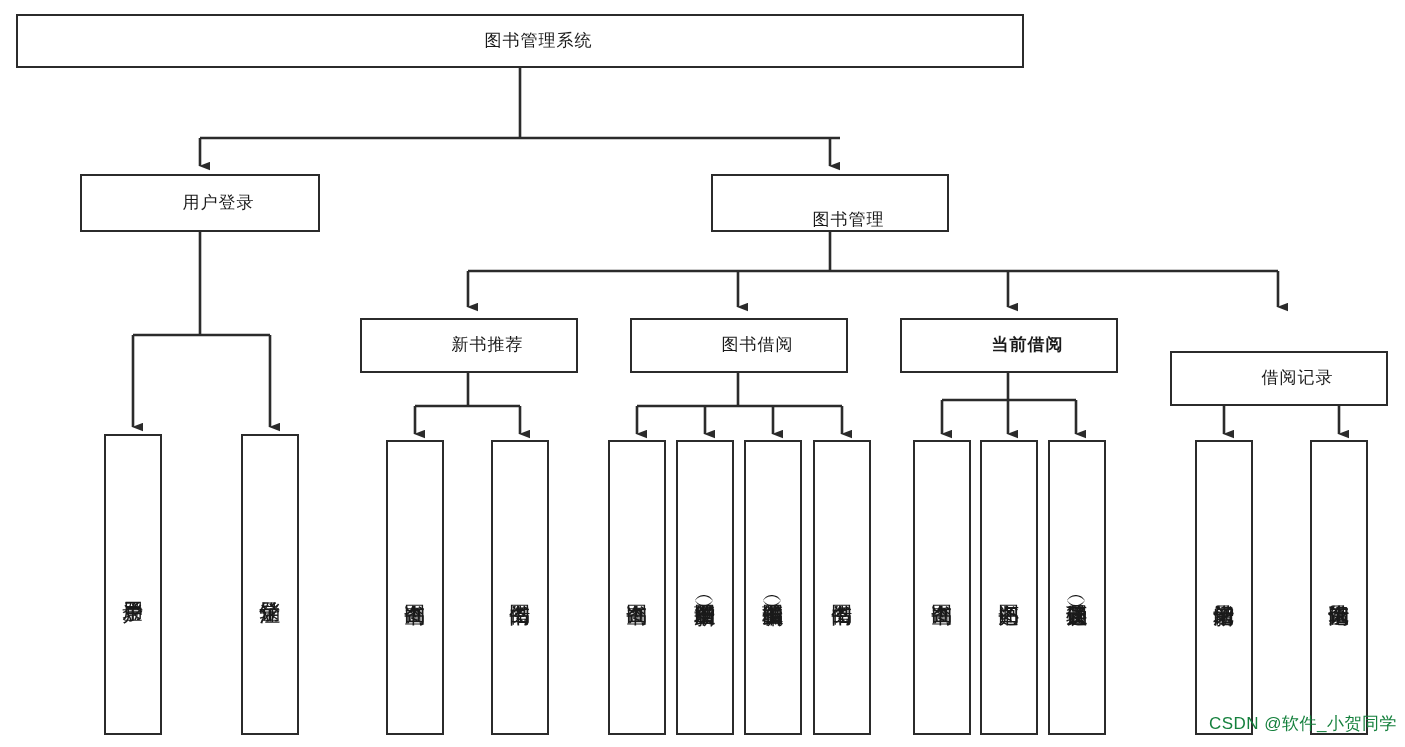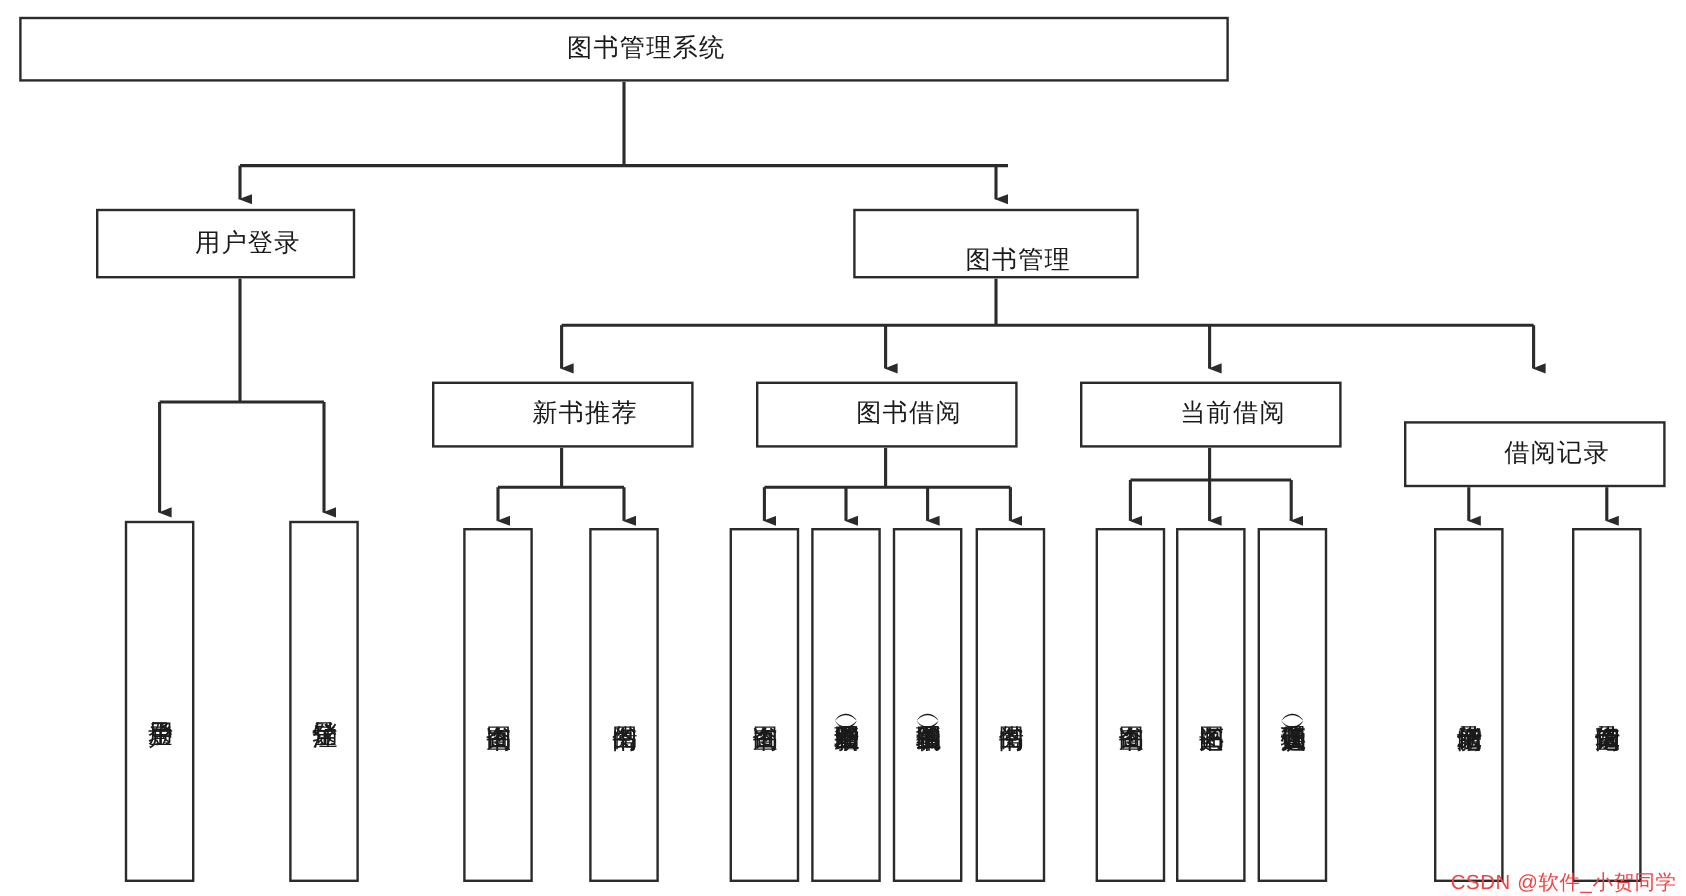--- a/index.html
+++ b/index.html
@@ -31,21 +31,21 @@
     box-sizing: border-box;
     border: 2px solid #2b2b2b;
     background: #ffffff;
     color: #1a1a1a;
     display: flex;
     align-items: center;
     justify-content: center;
     line-height: 1.18;
   }
   .node.horiz {
-    font-size: 21px;
+    font-size: 17px;
     letter-spacing: 1px;
     padding-left: 37px;
   }
   .node.vert {
     font-size: 21px;
     letter-spacing: 0px;
     writing-mode: vertical-rl;
     text-orientation: upright;
     align-items: center;
     justify-content: center;
@@ -59,23 +59,23 @@
     line-height: 1.12;
   }
   .node .node-label {
     display: block;
     text-align: center;
     white-space: pre-line;
   }
   #watermark {
     position: absolute;
     right: 8px;
-    bottom: 0;
+    bottom: 12px;
     font-size: 17px;
-    color: #ef4444;
+    color: #15803d;
     letter-spacing: 0.5px;
     white-space: nowrap;
     pointer-events: none;
     margin-top: 23px;
   }
 </style>
 </head>
 <body>
 
 <div id="diagram-root">
@@ -127,34 +127,34 @@
       <path d="M1224,400 L1339,400"></path>
       <path d="M1224,400 L1224,434" marker-end="url(#arrow)"></path>
       <path d="M1339,400 L1339,434" marker-end="url(#arrow)"></path>
     </g>
   </svg>
 
   <div class="node horiz" style="left:16px; top:14px; width:1008px; height:54px;">
     <span class="node-label">图书管理系统</span>
   </div>
 
-  <div class="node horiz" style="left:80px; top:174px; width:216px; height:58px;">
+  <div class="node horiz" style="left:80px; top:174px; width:240px; height:58px;">
     <span class="node-label">用户登录</span>
   </div>
   <div class="node horiz" style="left:711px; top:174px; width:238px; height:58px;align-items:flex-end;">
     <span class="node-label">图书管理</span>
   </div>
 
   <div class="node horiz" style="left:360px; top:318px; width:218px; height:55px;">
     <span class="node-label">新书推荐</span>
   </div>
   <div class="node horiz" style="left:630px; top:318px; width:218px; height:55px;">
     <span class="node-label">图书借阅</span>
   </div>
-  <div class="node horiz" style="left:900px; top:318px; width:218px; height:55px;">
+  <div class="node horiz" style="left:900px; top:318px; width:218px; height:55px;font-weight:bold;">
     <span class="node-label">当前借阅</span>
   </div>
   <div class="node horiz" style="left:1170px; top:318px; width:218px; height:55px;margin-top:33px;">
     <span class="node-label">借阅记录</span>
   </div>
 
   <div class="node vert" style="left:104px; top:434px; width:58px; height:301px;">
     <span class="node-label">用户登录</span>
   </div>
   <div class="node vert" style="left:241px; top:434px; width:58px; height:301px;">

